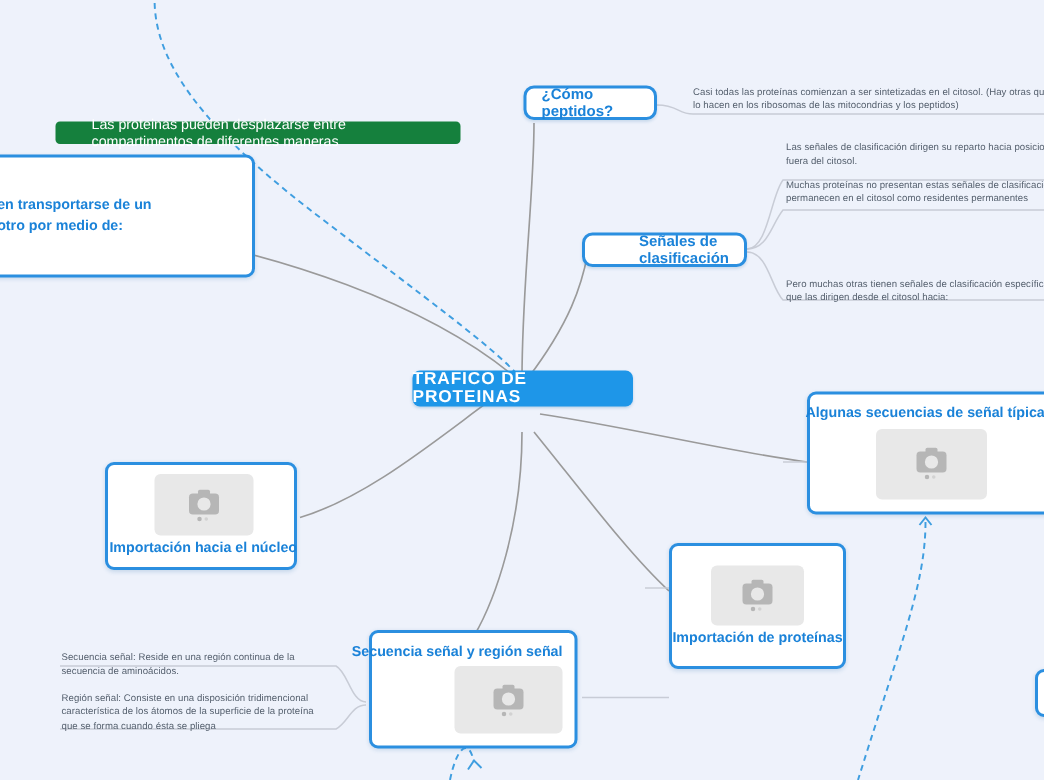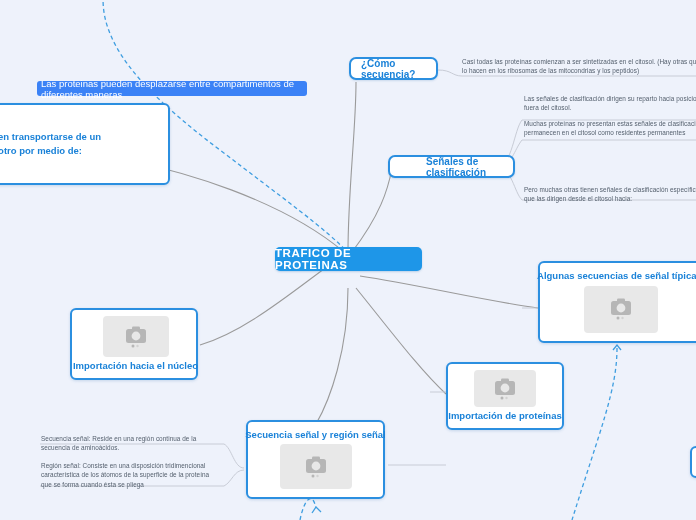--- a/index.html
+++ b/index.html
@@ -44,28 +44,28 @@
     font-size: 11.5px;
     letter-spacing: 0.6px;
     display: flex;
     align-items: center;
     justify-content: center;
     box-shadow: 0 1px 2px rgba(30,110,180,0.25);
   }
 
   
   .bar-node {
-    background: #3b82f6;
+    background: #15803d;
     border-radius: 3px;
     color: #ffffff;
     font-size: 9.5px;
     display: flex;
     align-items: center;
     justify-content: center;
-    padding: 0 4px;
+    padding: 0 24px;
   }
 
   
   .pill-node {
     background: #ffffff;
     border: 2px solid #2b8fe0;
     border-radius: 7px;
     color: #1a82d8;
     font-weight: bold;
     font-size: 10px;
@@ -185,25 +185,25 @@
 
     <g fill="none" stroke="#3f9ee0" stroke-width="1.3">
       <path d="M343,248 L347,253 L352,249"></path>
       <path d="M613,350 L617,345 L621,350"></path>
       <path d="M312,513 L316,507 L321,512"></path>
     </g>
   </svg>
 
   <div class="node root-node" style="left:275px; top:247px; width:147px; height:24px;">TRAFICO DE PROTEINAS</div>
 
-  <div class="node pill-node" style="left:349px; top:57px; width:89px; height:23px;">¿Cómo secuencia?</div>
+  <div class="node pill-node" style="left:349px; top:57px; width:89px; height:23px;">¿Cómo peptidos?</div>
 
   <div class="node text-node" style="left:462px; top:57px; width:240px;">Casi todas las proteínas comienzan a ser sintetizadas en el citosol. (Hay otras que lo hacen en los ribosomas de las mitocondrias y los peptidos)</div>
 
-  <div class="node pill-node" style="left:388px; top:155px; width:127px; height:23px;padding-left:36px;">Señales de clasificación</div>
+  <div class="node pill-node" style="left:388px; top:155px; width:110px; height:23px;padding-left:36px;">Señales de clasificación</div>
 
   <div class="node text-node" style="left:524px; top:94px; width:185px;">Las señales de clasificación dirigen su reparto hacia posiciones fuera del citosol.</div>
 
   <div class="node text-node" style="left:524px; top:119px; width:190px;">Muchas proteínas no presentan estas señales de clasificación, y permanecen en el citosol como residentes permanentes</div>
 
   <div class="node text-node" style="left:524px; top:185px; width:190px;">Pero muchas otras tienen señales de clasificación específicas, que las dirigen desde el citosol hacia:</div>
 
   <div class="node bar-node" style="left:37px; top:81px; width:270px; height:15px;">Las proteinas pueden desplazarse entre compartimentos de diferentes maneras</div>
 
   <div class="node panel-node" style="left:-86px; top:103px; width:256px; height:82px;">proteinas pueden transportarse de un mpartimento a otro por medio de:</div>
@@ -214,34 +214,34 @@
         <rect x="3" y="4" width="20" height="14" rx="2.5" fill="#b6b6b6"></rect>
         <rect x="9" y="1.5" width="8" height="3.5" rx="1.2" fill="#b6b6b6"></rect>
         <circle cx="13" cy="11" r="4.4" fill="#e8e8e8"></circle>
         <circle cx="10" cy="21" r="1.5" fill="#b6b6b6"></circle>
         <circle cx="14.5" cy="21" r="1.2" fill="#d2d2d2"></circle>
       </svg>
     </div>
     <div class="card-caption">Importación hacia el núcleo</div>
   </div>
 
-  <div class="node card-node" style="left:446px; top:362px; width:118px; height:68px;">
+  <div class="node card-node" style="left:446px; top:362px; width:118px; height:84px;">
     <div class="img-ph" style="width:62px; height:40px;">
       <svg width="26" height="24" viewBox="0 0 26 24" aria-hidden="true">
         <rect x="3" y="4" width="20" height="14" rx="2.5" fill="#b6b6b6"></rect>
         <rect x="9" y="1.5" width="8" height="3.5" rx="1.2" fill="#b6b6b6"></rect>
         <circle cx="13" cy="11" r="4.4" fill="#e8e8e8"></circle>
         <circle cx="10" cy="21" r="1.5" fill="#b6b6b6"></circle>
         <circle cx="14.5" cy="21" r="1.2" fill="#d2d2d2"></circle>
       </svg>
     </div>
     <div class="card-caption">Importación de proteínas</div>
   </div>
 
-  <div class="node card-node" style="left:246px; top:420px; width:139px; height:79px; flex-direction:column-reverse;">
+  <div class="node card-node" style="left:246px; top:420px; width:139px; height:79px; flex-direction:column-reverse;align-items:flex-end;">
     <div class="img-ph" style="width:72px; height:45px;">
       <svg width="26" height="24" viewBox="0 0 26 24" aria-hidden="true">
         <rect x="3" y="4" width="20" height="14" rx="2.5" fill="#b6b6b6"></rect>
         <rect x="9" y="1.5" width="8" height="3.5" rx="1.2" fill="#b6b6b6"></rect>
         <circle cx="13" cy="11" r="4.4" fill="#e8e8e8"></circle>
         <circle cx="10" cy="21" r="1.5" fill="#b6b6b6"></circle>
         <circle cx="14.5" cy="21" r="1.2" fill="#d2d2d2"></circle>
       </svg>
     </div>
     <div class="card-caption">Secuencia señal y región señal</div>

